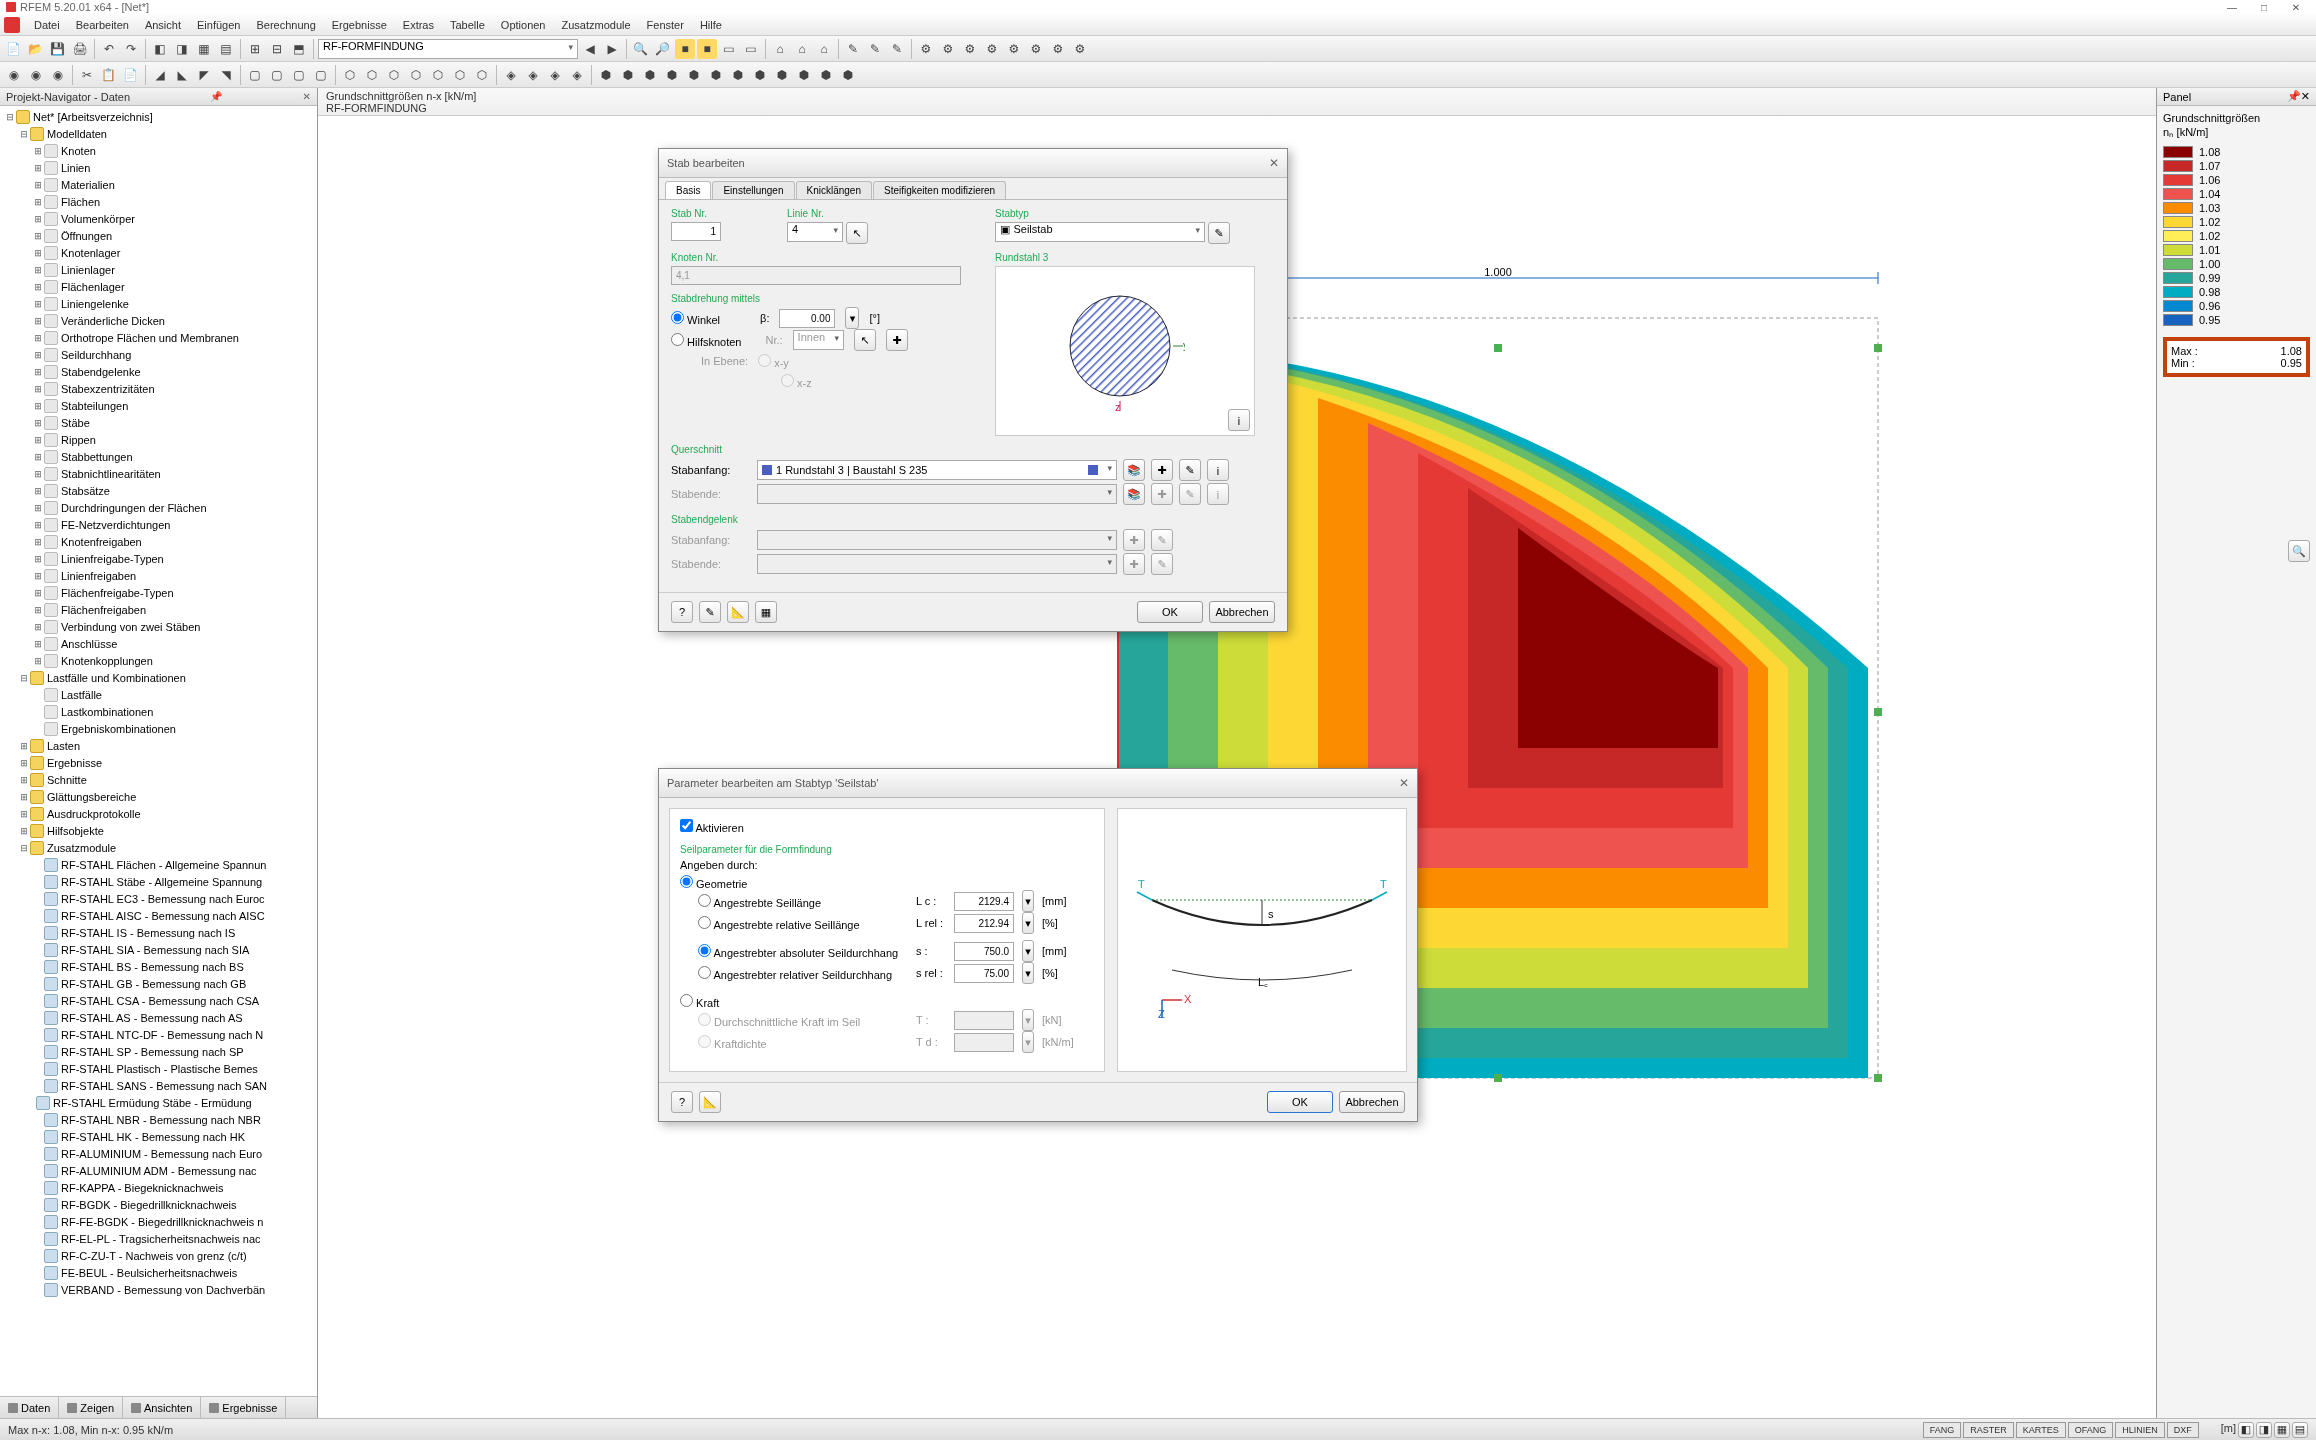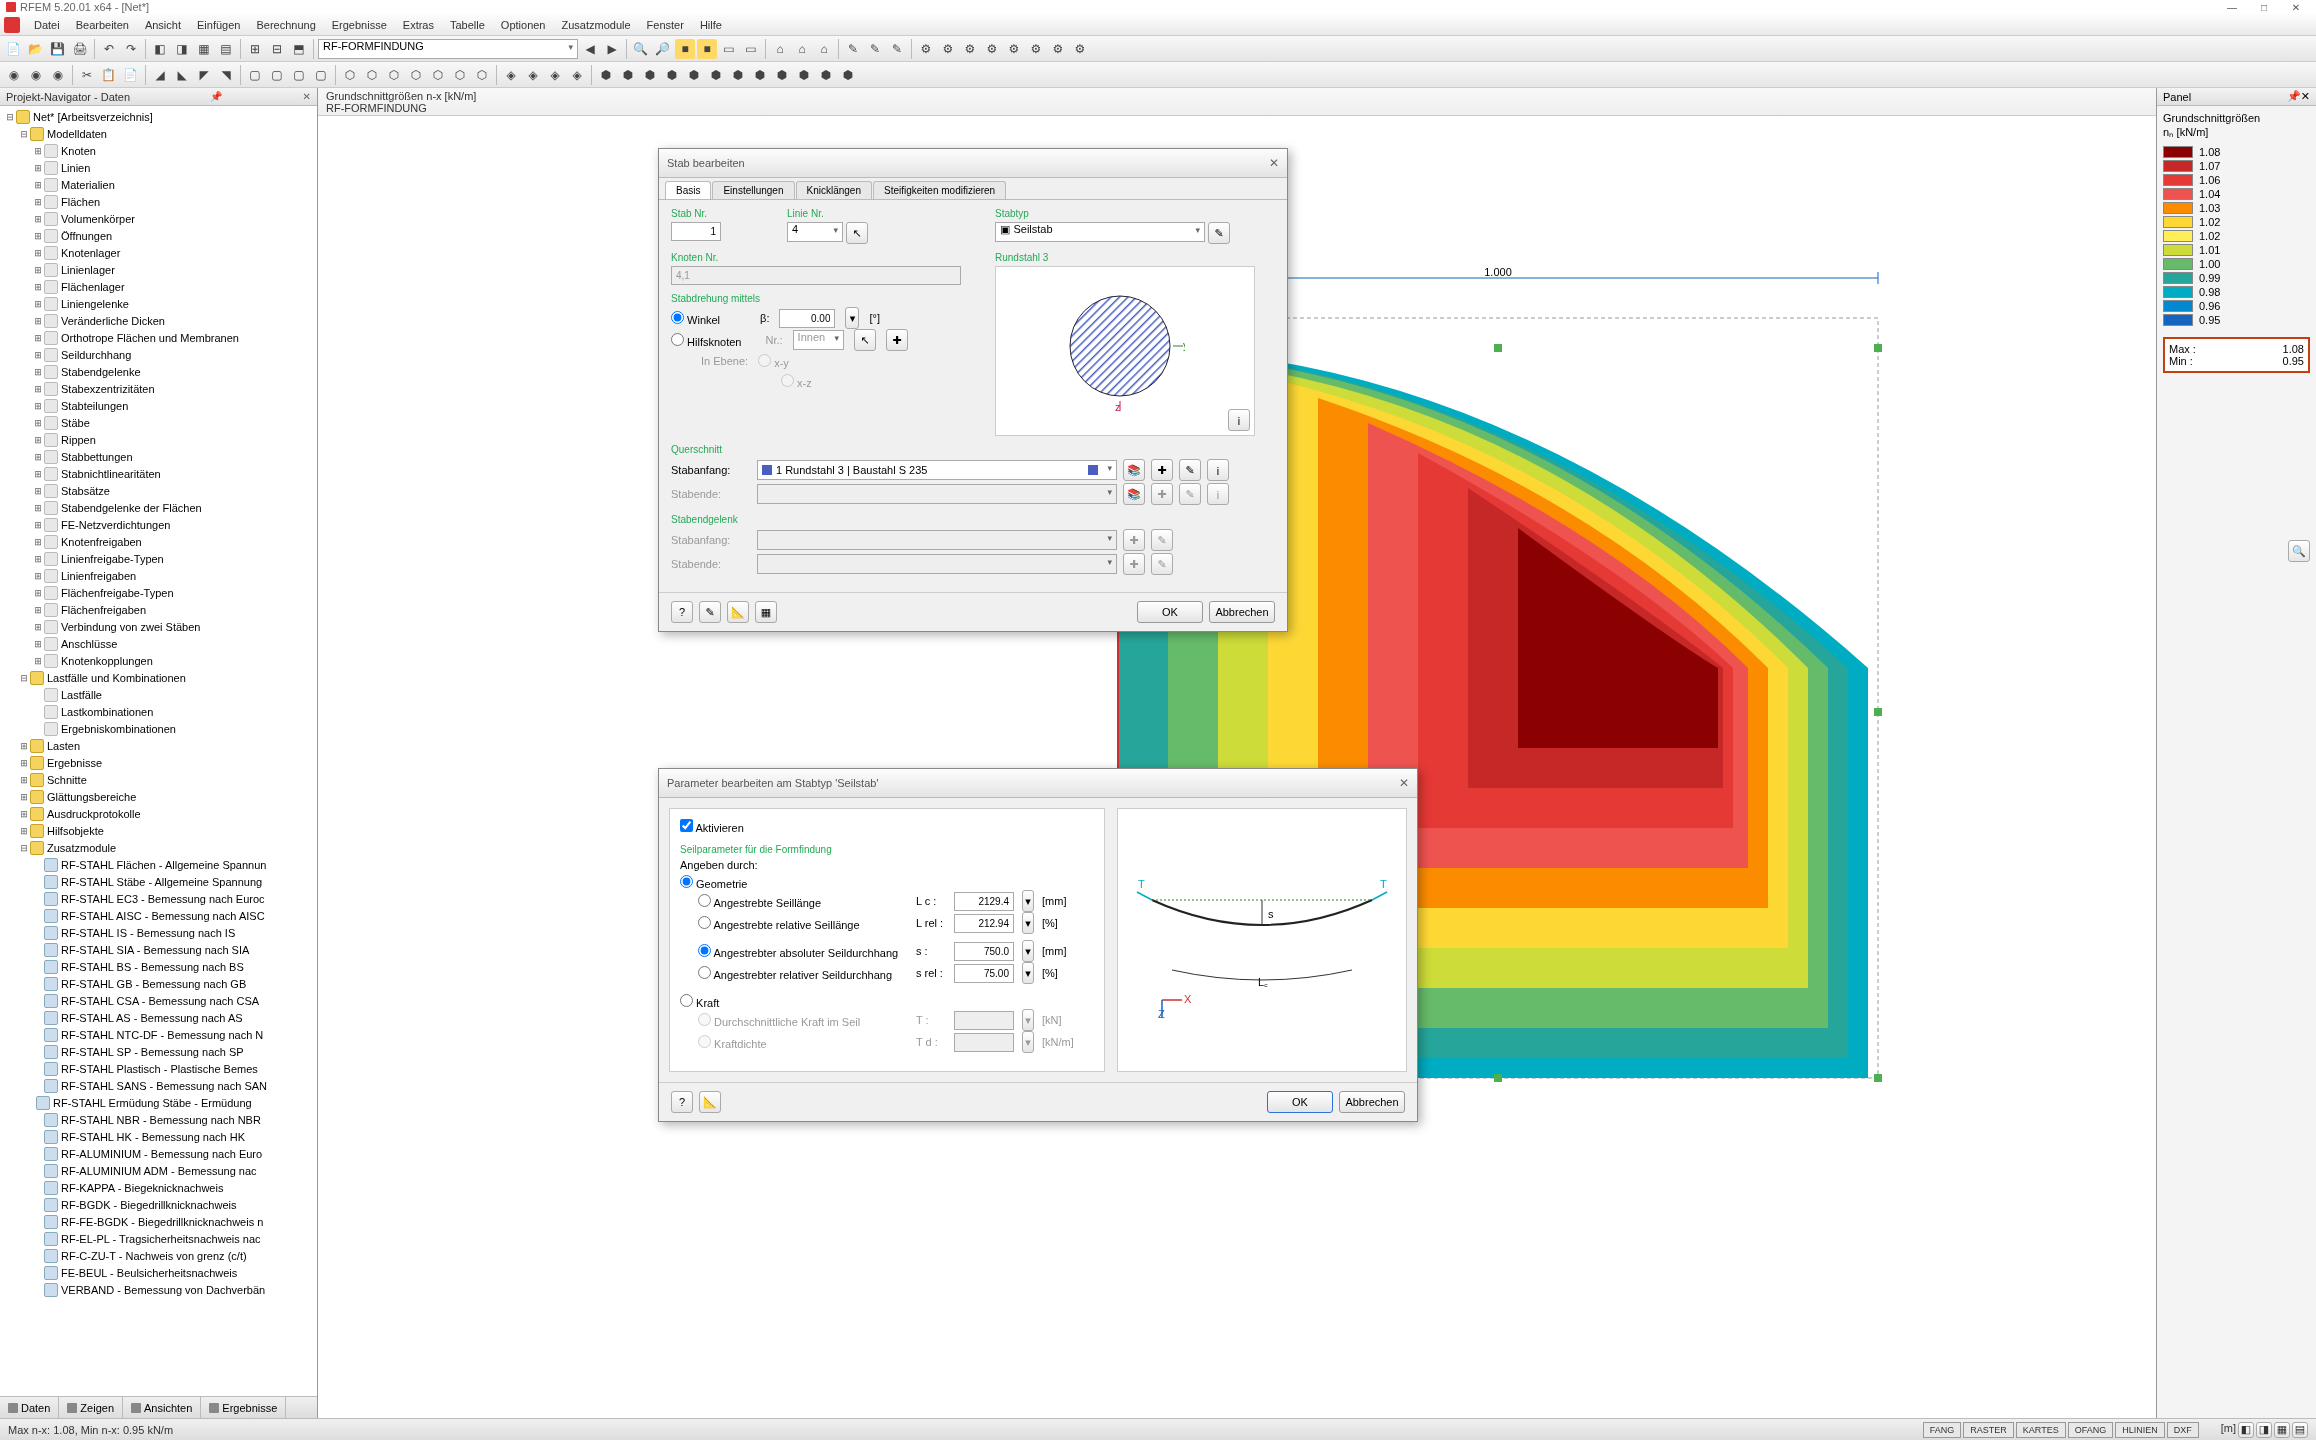--- a/index.html
+++ b/index.html
@@ -318,21 +318,21 @@
           <span>Stabnichtlinearitäten</span>
         </div>
         <div class="tree-row" style="padding-left: 32px;">
           <span class="exp">⊞</span>
           <span class="ticon item"></span>
           <span>Stabsätze</span>
         </div>
         <div class="tree-row" style="padding-left: 32px;">
           <span class="exp">⊞</span>
           <span class="ticon item"></span>
-          <span>Stabendgelenke der Flächen</span>
+          <span>Durchdringungen der Flächen</span>
         </div>
         <div class="tree-row" style="padding-left: 32px;">
           <span class="exp">⊞</span>
           <span class="ticon item"></span>
           <span>FE-Netzverdichtungen</span>
         </div>
         <div class="tree-row" style="padding-left: 32px;">
           <span class="exp">⊞</span>
           <span class="ticon item"></span>
           <span>Knotenfreigaben</span>
@@ -899,21 +899,21 @@
           </div>
           <div class="legend-row">
             <span class="legend-swatch" style="background:#0288d1"></span>
             <span>0.96</span>
           </div>
           <div class="legend-row">
             <span class="legend-swatch" style="background:#1565c0"></span>
             <span>0.95</span>
           </div>
         </div>
-      <div style="border:2px solid #c2410c;background:#fff;padding:4px;margin-top:10px">
+      <div style="border:4px solid #c2410c;background:#fff;padding:4px;margin-top:10px">
         <div style="display:flex;justify-content:space-between">
             <span>Max :</span>
             <span>1.08</span>
           </div>
         <div style="display:flex;justify-content:space-between">
             <span>Min :</span>
             <span>0.95</span>
           </div>
       </div>
     </div>

